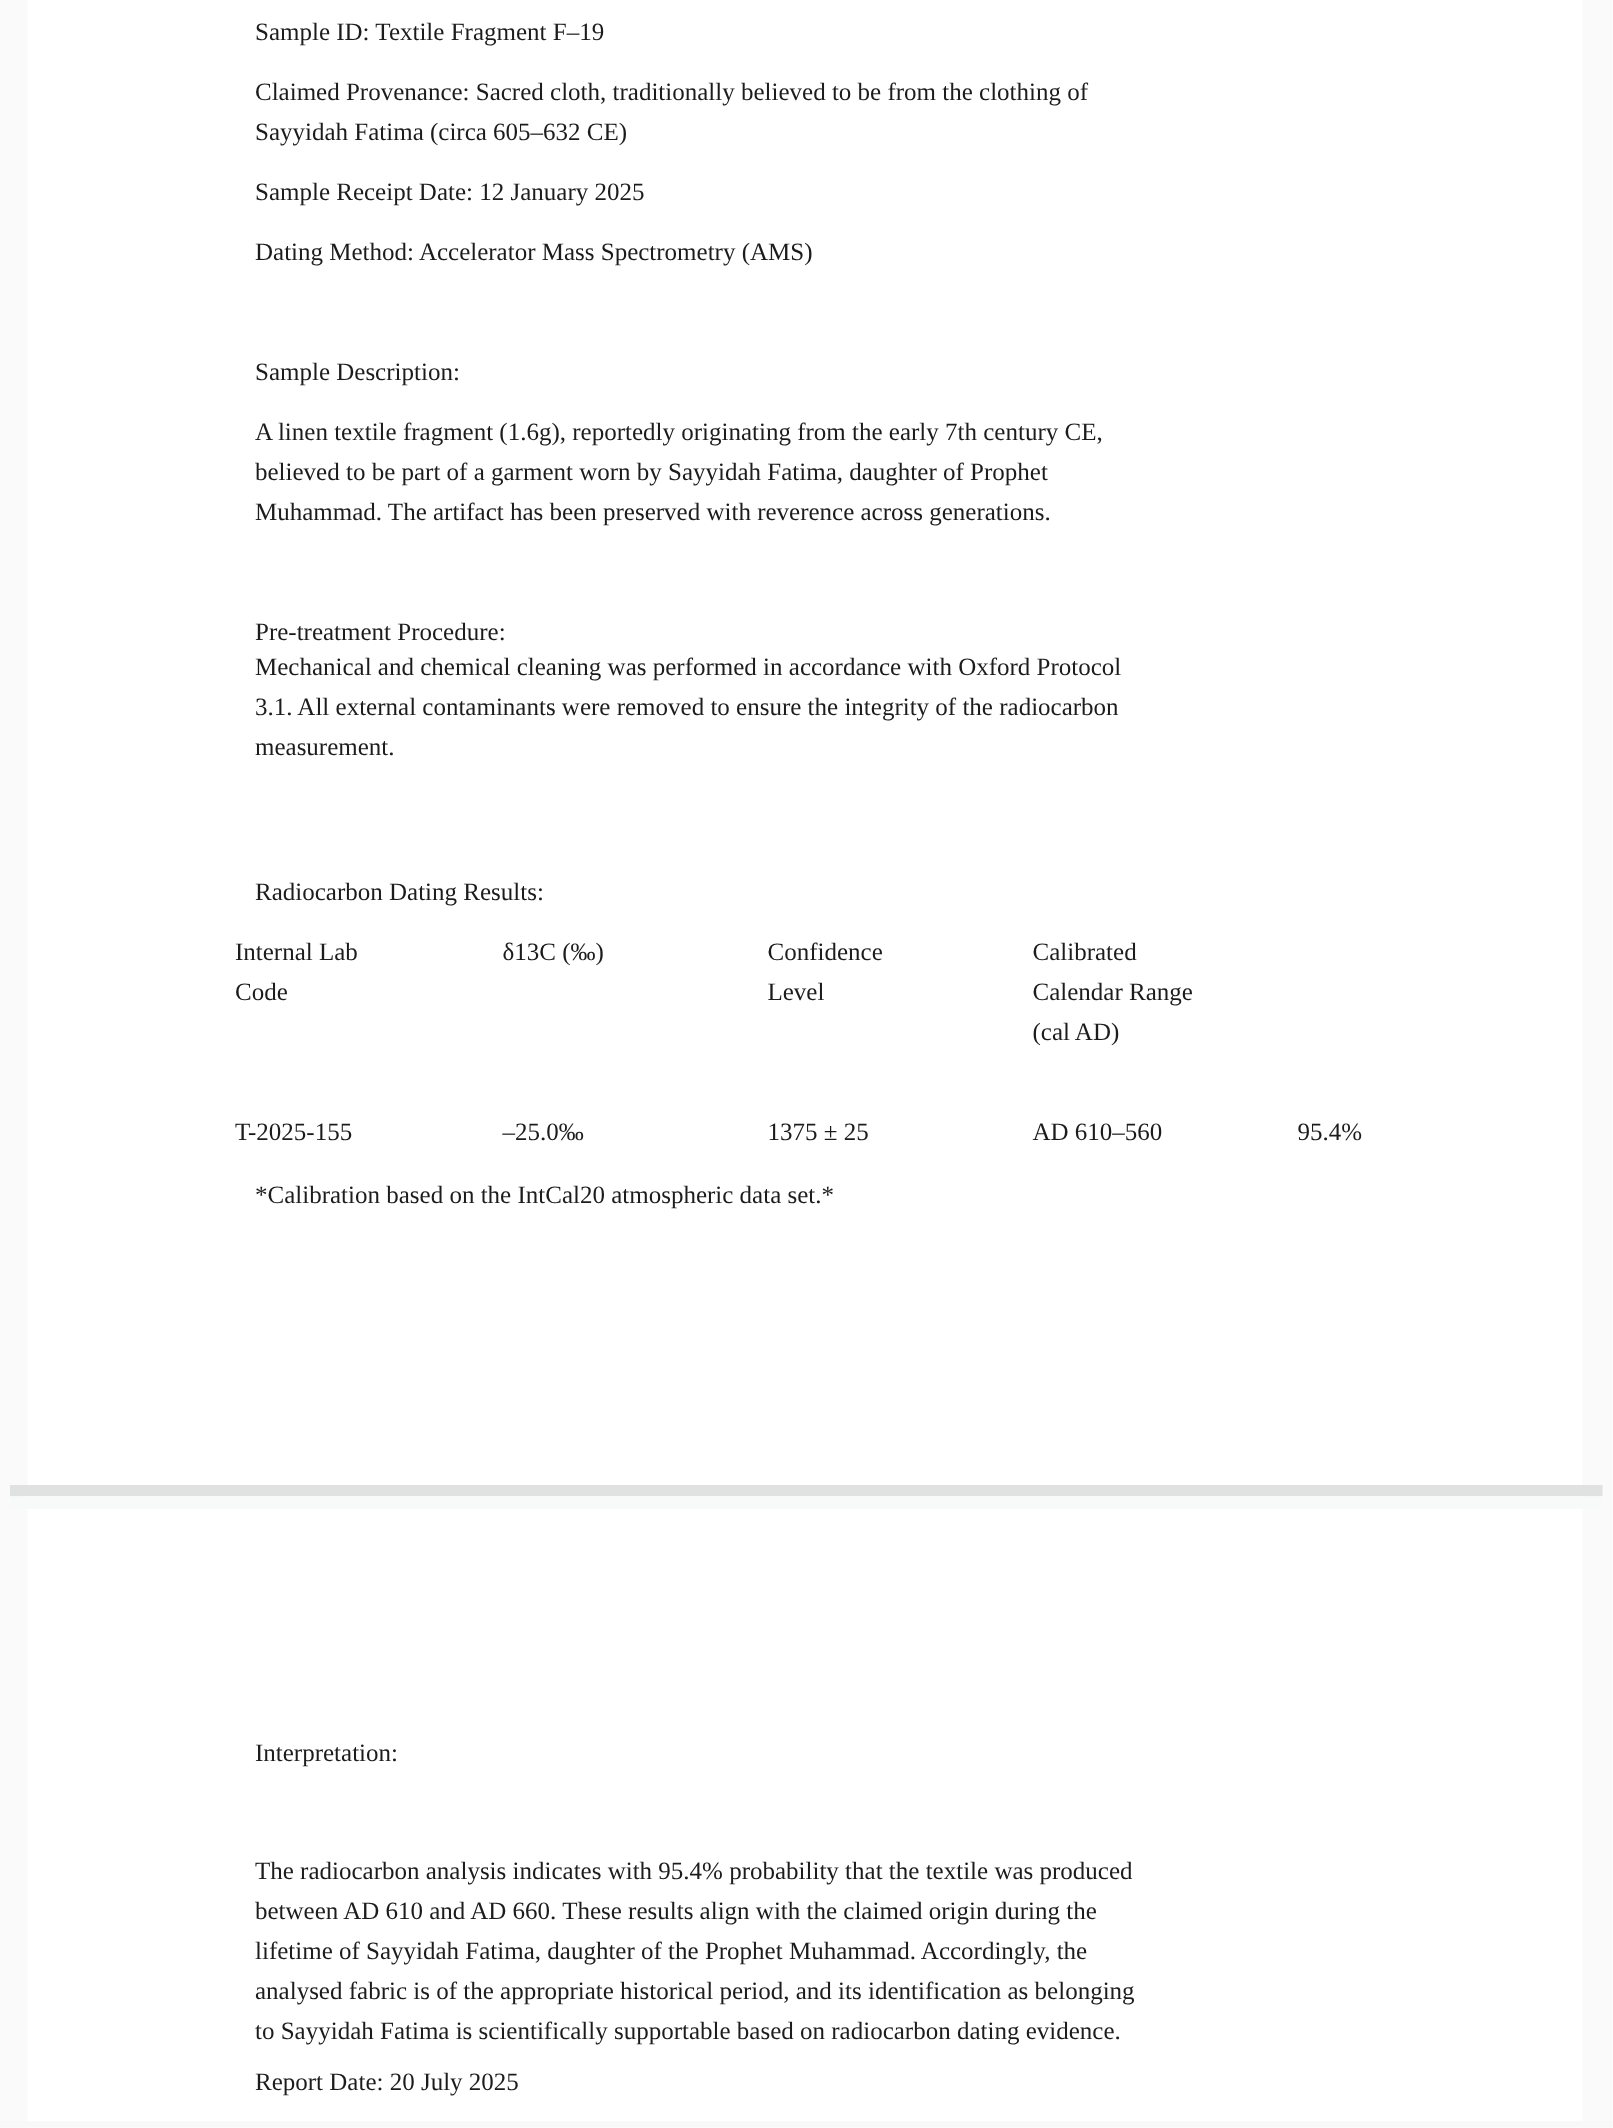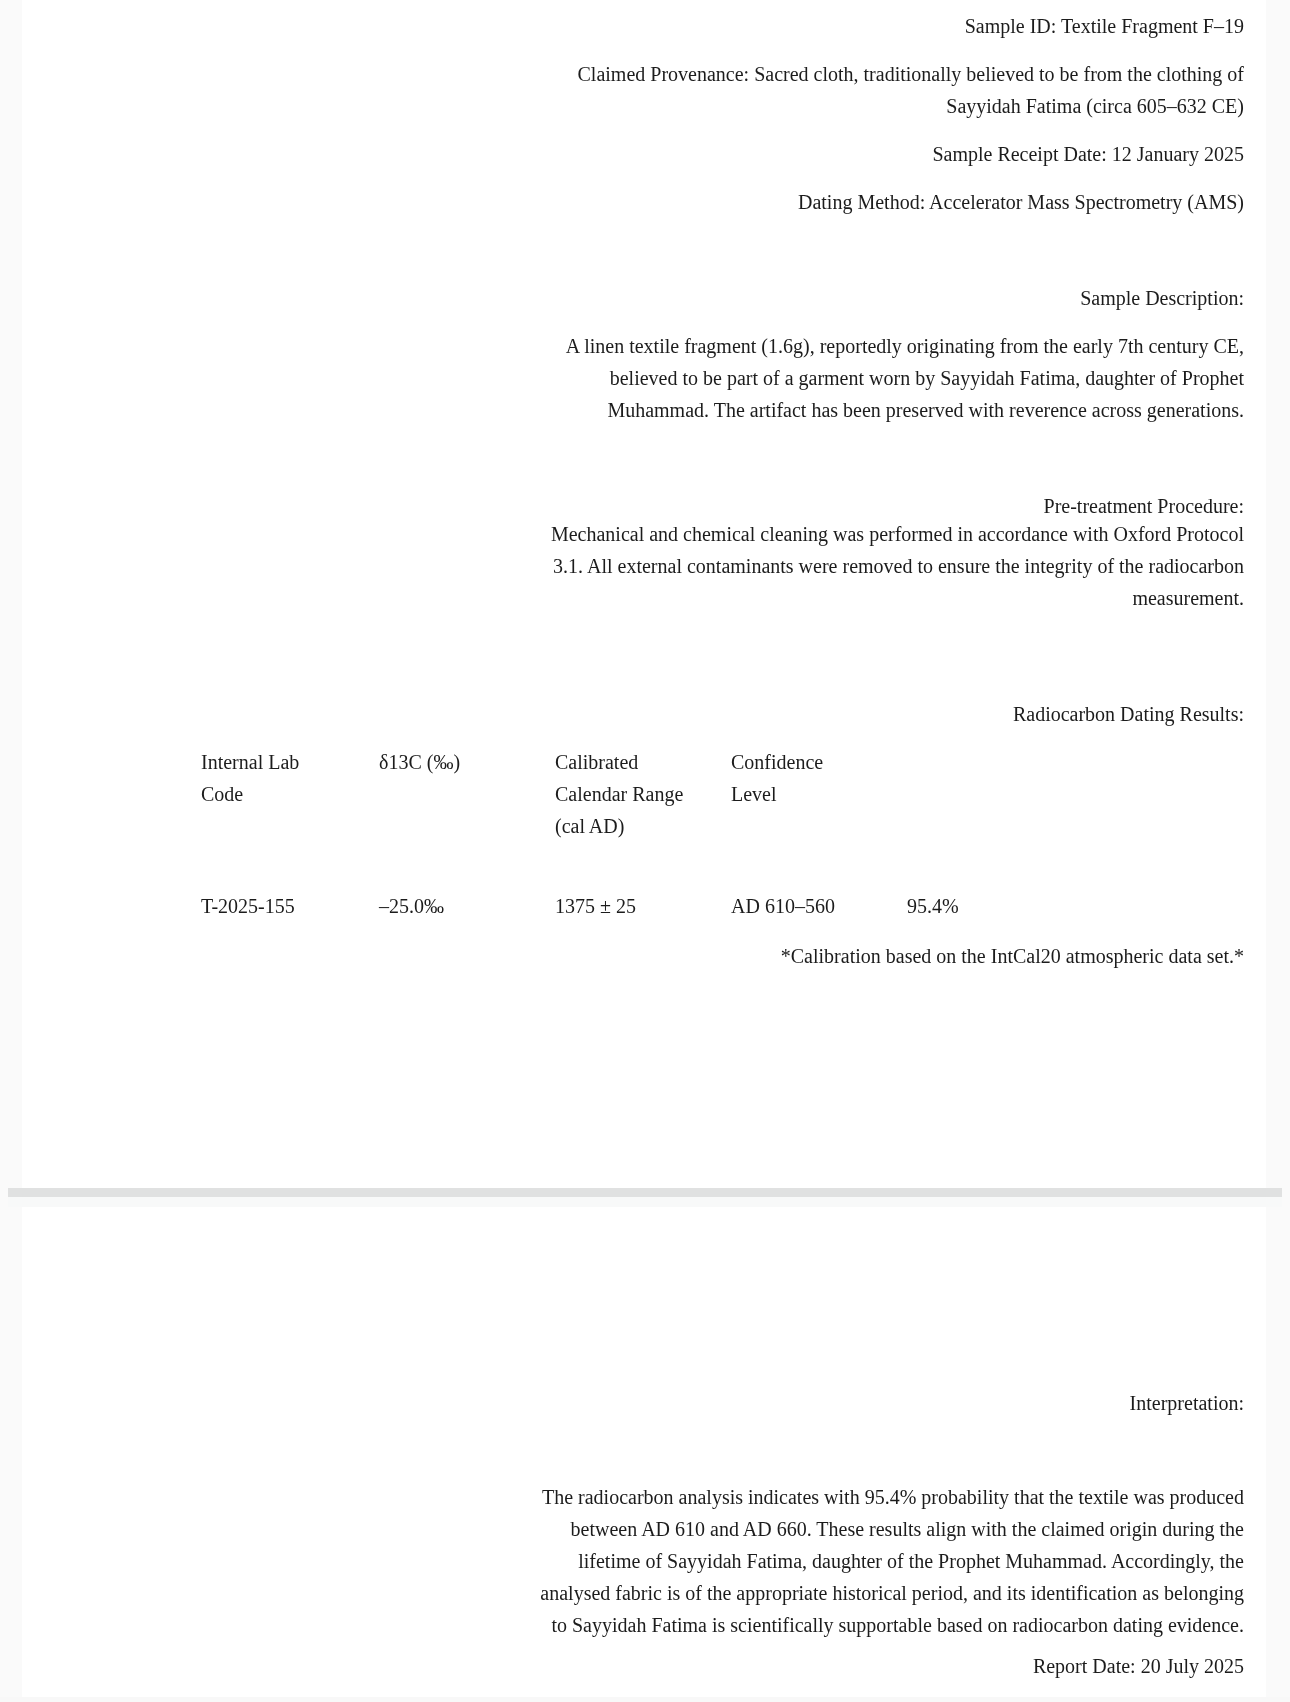--- a/index.html
+++ b/index.html
@@ -8,22 +8,22 @@
     background:#ffffff;
     font-family:"Liberation Serif","DejaVu Serif",serif;
     font-size:20px;line-height:32px;color:#1c1c1c;
   }
   .edge-strip{position:absolute;top:0;height:1702px;background:#fafafa;}
   .edge-left{left:0;width:22px;}
   .edge-right{left:1266px;width:24px;}
   .separator{position:absolute;left:8px;width:1274px;top:1188px;height:9px;background:#e0e1e1;}
   .separator-shadow{position:absolute;left:8px;width:1274px;top:1197px;height:10px;background:#f8f9f9;}
   .bottom-edge{position:absolute;left:0;width:1290px;top:1697px;height:5px;background:#f8f8f8;}
-  .block{position:absolute;left:204px;width:1040px;white-space:pre-line;text-align:right;}
-  .tbl{position:absolute;left:201px;width:840px;display:grid;grid-template-columns:178px 176px 176px 176px 134px;}
+  .block{position:absolute;left:204px;width:1040px;white-space:pre-line;}
+  .tbl{position:absolute;left:188px;width:840px;display:grid;grid-template-columns:178px 176px 176px 176px 134px;gap:36px;}
   .tbl .hcell{padding-right:44px;white-space:normal;}
   .tbl .dcell{white-space:nowrap;}
 </style>
 </head>
 <body>
 
 <div class="edge-strip edge-left"></div>
 <div class="edge-strip edge-right"></div>
 
 <div class="block" style="top:10px">Sample ID: Textile Fragment F–19</div>
@@ -40,22 +40,22 @@
 <div class="block" style="top:490px">Pre-treatment Procedure:</div>
 <div class="block" style="top:518px">Mechanical and chemical cleaning was performed in accordance with Oxford Protocol
 3.1. All external contaminants were removed to ensure the integrity of the radiocarbon
 measurement.</div>
 
 <div class="block" style="top:698px">Radiocarbon Dating Results:</div>
 
 <div class="tbl" style="top:746px">
   <div class="hcell">Internal Lab Code</div>
   <div class="hcell">δ13C (‰)</div>
+  <div class="hcell">Confidence Level</div>
   <div class="hcell">Calibrated Calendar Range (cal AD)</div>
-  <div class="hcell">Confidence Level</div>
 </div>
 
 <div class="tbl" style="top:890px">
   <div class="dcell">T-2025-155</div>
   <div class="dcell">–25.0‰</div>
   <div class="dcell">1375 ± 25</div>
   <div class="dcell">AD 610–560</div>
   <div class="dcell">95.4%</div>
 </div>
 

